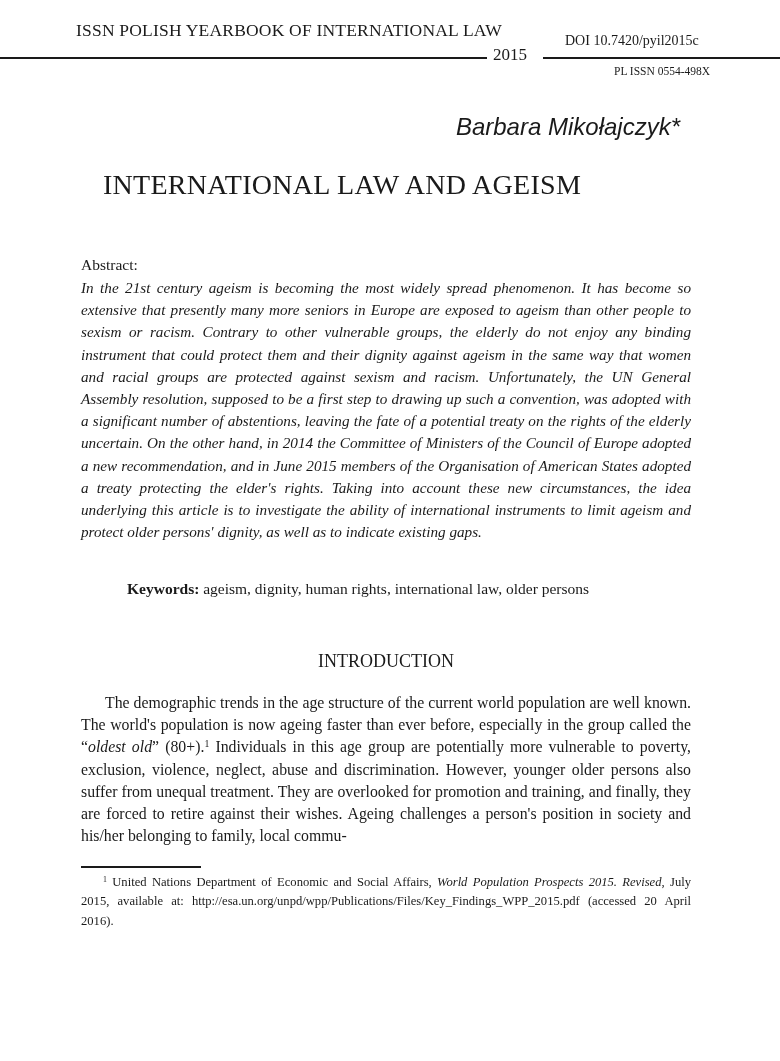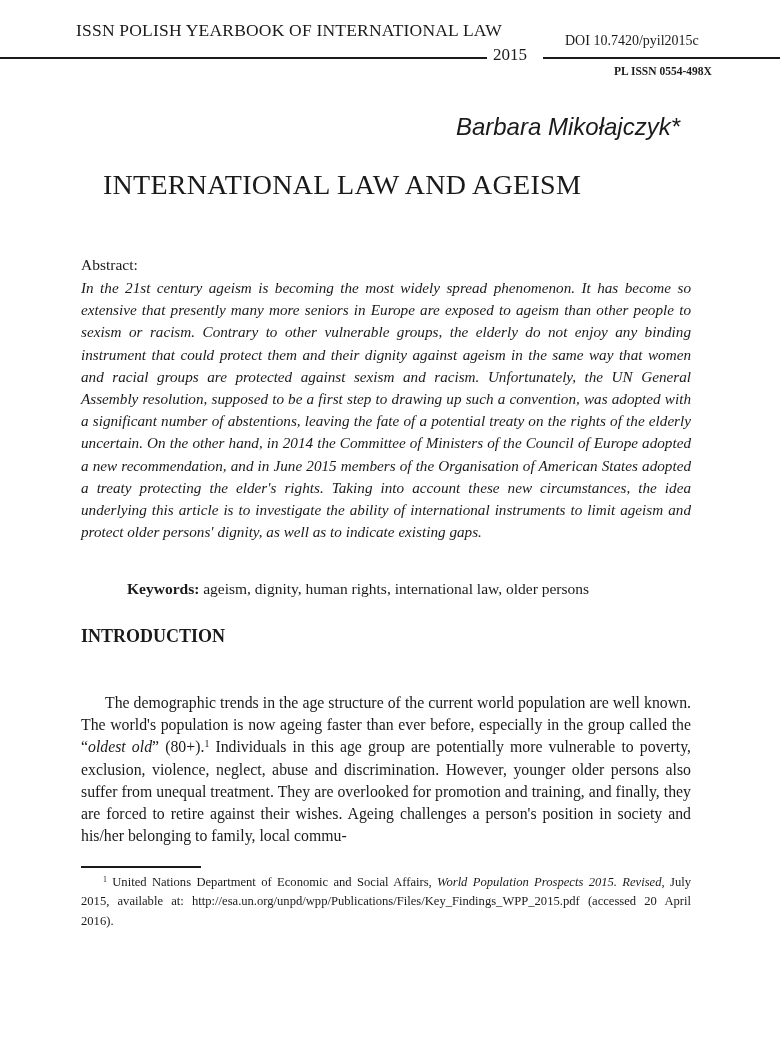--- a/index.html
+++ b/index.html
@@ -22,21 +22,21 @@
     }
     .header-rule-right {
       position: absolute; left: 543px; top: 57px; width: 237px; height: 2px; background: #1a1a1a;
     }
     .header-doi {
       position: absolute; left: 565px; top: 33px;
       font-family: "Liberation Serif", serif; font-size: 14px;
     }
     .header-issn {
       position: absolute; left: 614px; top: 65px;
-      font-family: "Liberation Serif", serif; font-size: 11.5px; font-weight: bold;
+      font-family: "Liberation Serif", serif; font-size: 11.5px;
     }
     .author {
       position: absolute; right: 100px; top: 113px;
       font-family: Liberation Sans, sans-serif; font-style: italic; font-size: 24px;
     }
     .title {
       position: absolute; left: 0; width: 684px; top: 169px; text-align: center;
       font-family: "Liberation Serif", serif; font-size: 28px; letter-spacing: 0.3px;
     }
     .content {
@@ -48,21 +48,21 @@
     }
     .abstract-text {
       top: 277px; font-size: 15.2px; font-style: italic; line-height: 22.2px;
       text-align: justify; text-align-last: left;
     }
     .keywords {
       top: 580px; font-size: 15.5px; margin-left: 46px;
     }
     .keywords b { font-weight: bold; }
     .section-heading {
-      top: 626px; font-size: 18px; font-weight: bold;
+      top: 651px; font-size: 18px; font-weight: normal; text-align: center;
     }
     .body-text {
       top: 692px; font-size: 15.8px; line-height: 22.2px; text-align: justify;
       text-align-last: left; text-indent: 24px;
     }
     .footnote-rule {
       position: absolute; left: 81px; top: 866px; width: 120px; height: 1.5px; background: #1a1a1a;
     }
     .footnotes {
       top: 873px; font-size: 12.6px; line-height: 19.4px; text-align: justify;

